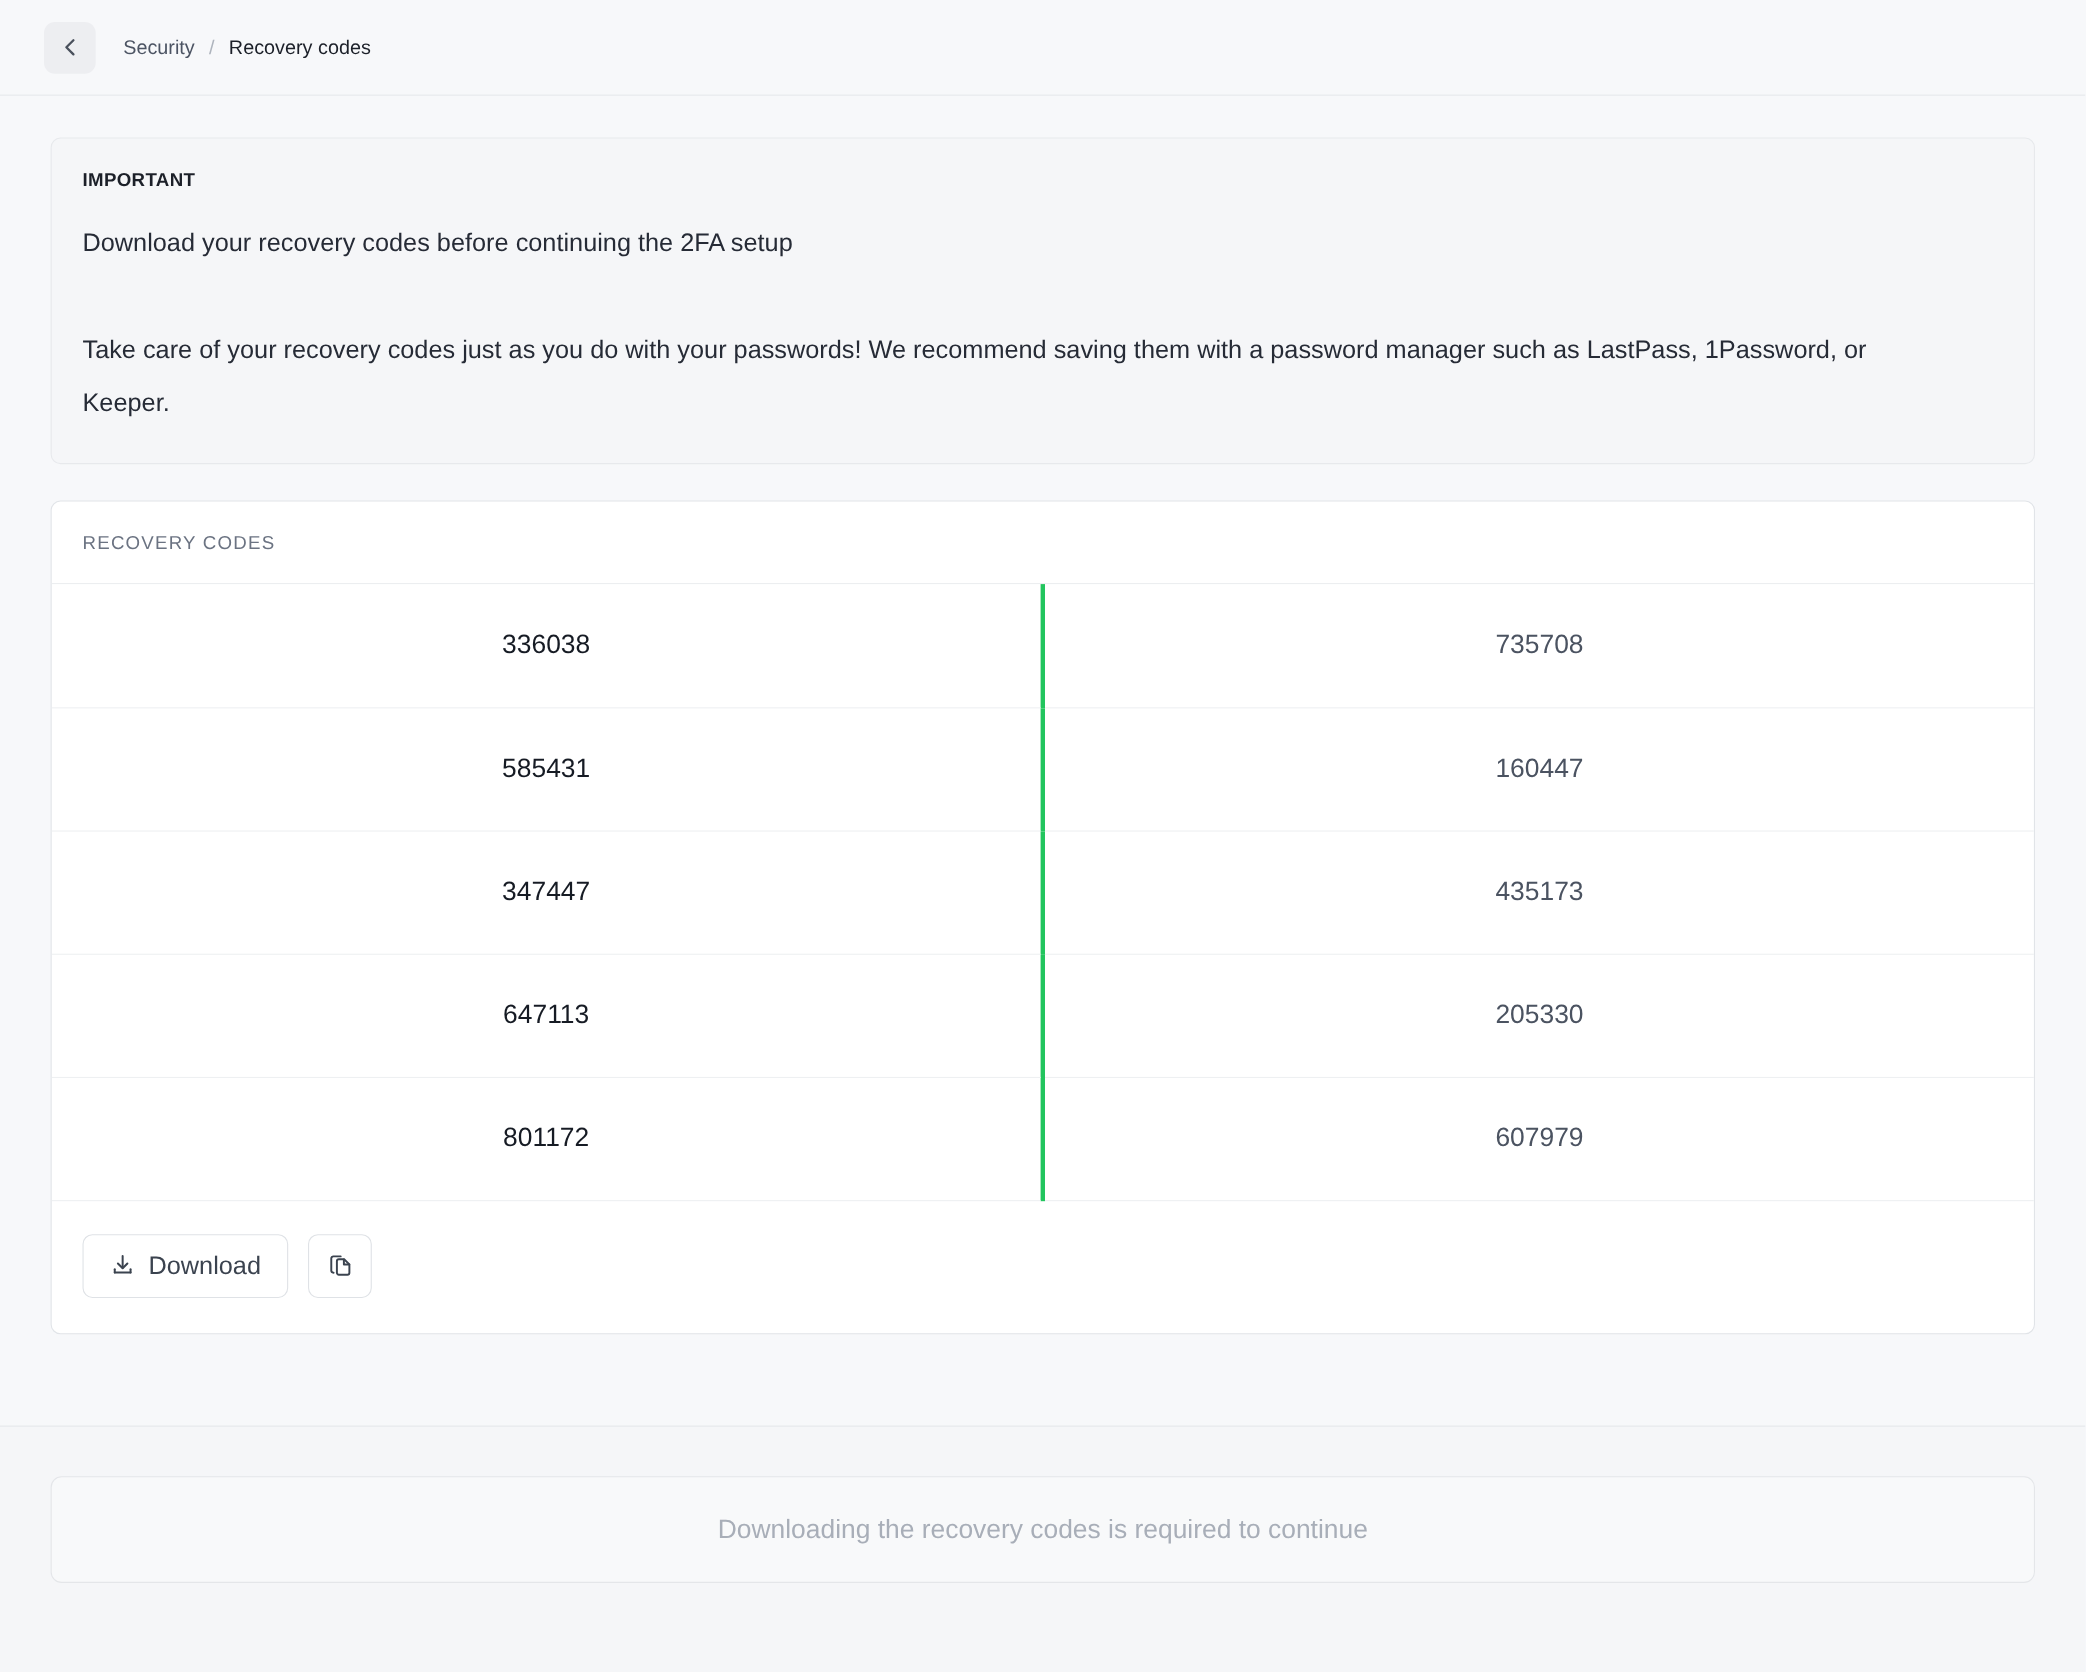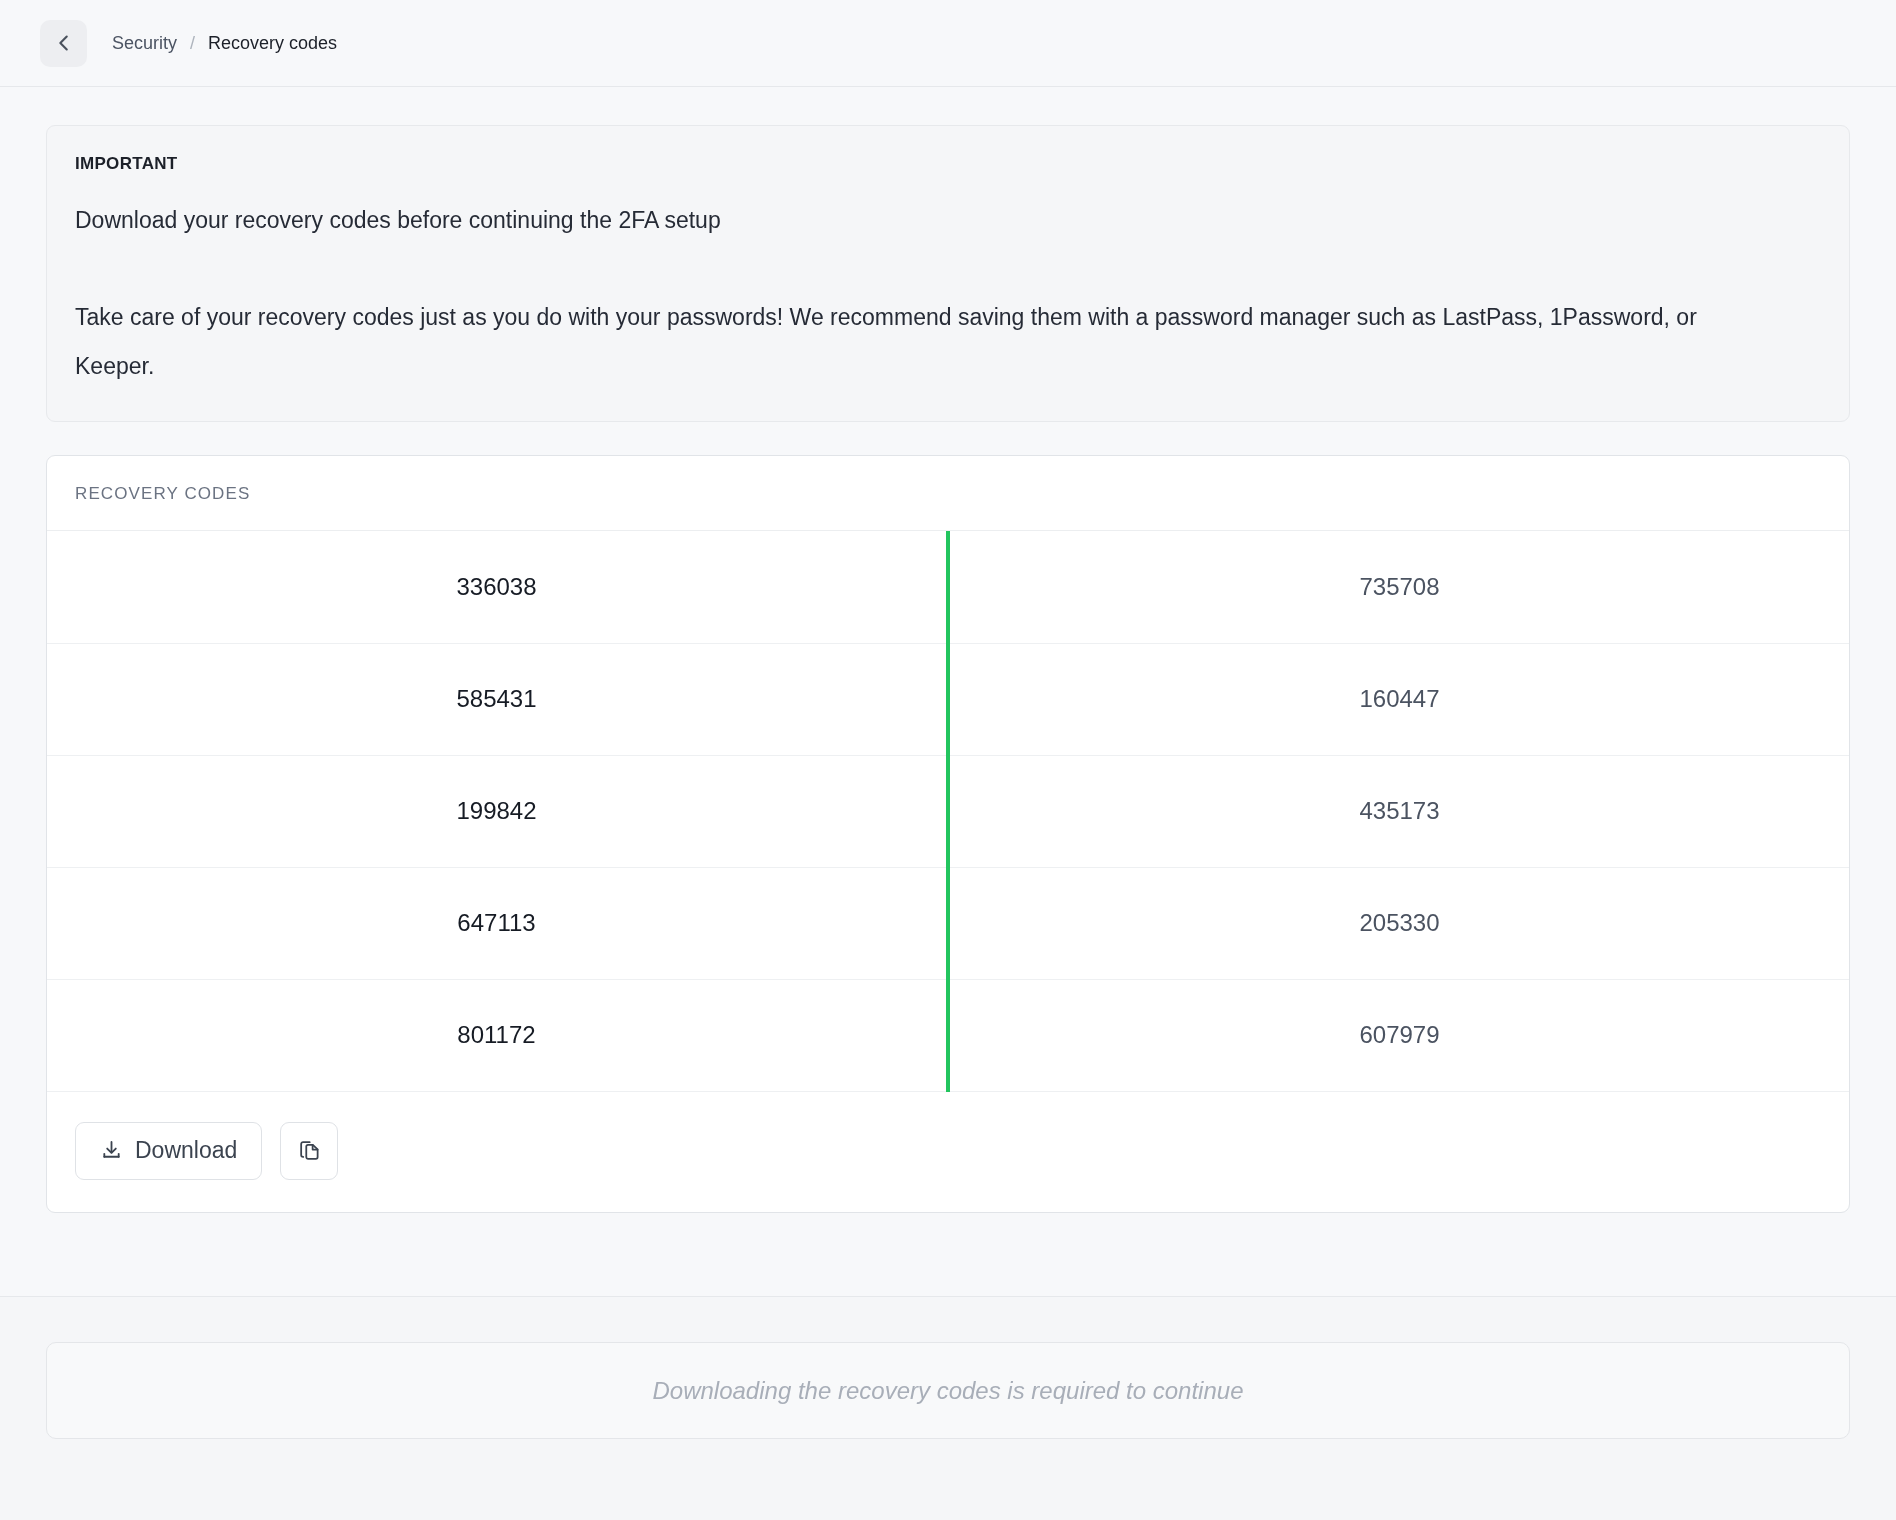--- a/index.html
+++ b/index.html
@@ -186,21 +186,20 @@
   }
   .btn-outline svg, .btn-icon-only svg { display: block; }
 
   
   .footer {
     flex: 0 0 auto;
     height: 224px;
     background: #f5f6f8;
     border-top: 1px solid #e6e8eb;
     padding: 45px 46px 0 46px;
-    font-style: italic;
   }
   .footer-disabled-btn {
     width: 100%;
     height: 97px;
     border: 1px solid #e4e6e9;
     border-radius: 10px;
     background: #f8f9fa;
     color: #a8aeb8;
     font-size: 24px;
     font-family: "Liberation Sans", sans-serif;
@@ -248,21 +247,21 @@
         <tbody>
           <tr>
             <td class="code-left">336038</td>
             <td class="code-right">735708</td>
           </tr>
           <tr>
             <td class="code-left">585431</td>
             <td class="code-right">160447</td>
           </tr>
           <tr>
-            <td class="code-left">199842</td>
+            <td class="code-left">347447</td>
             <td class="code-right">435173</td>
           </tr>
           <tr>
             <td class="code-left">647113</td>
             <td class="code-right">205330</td>
           </tr>
           <tr>
             <td class="code-left">801172</td>
             <td class="code-right">607979</td>
           </tr>

